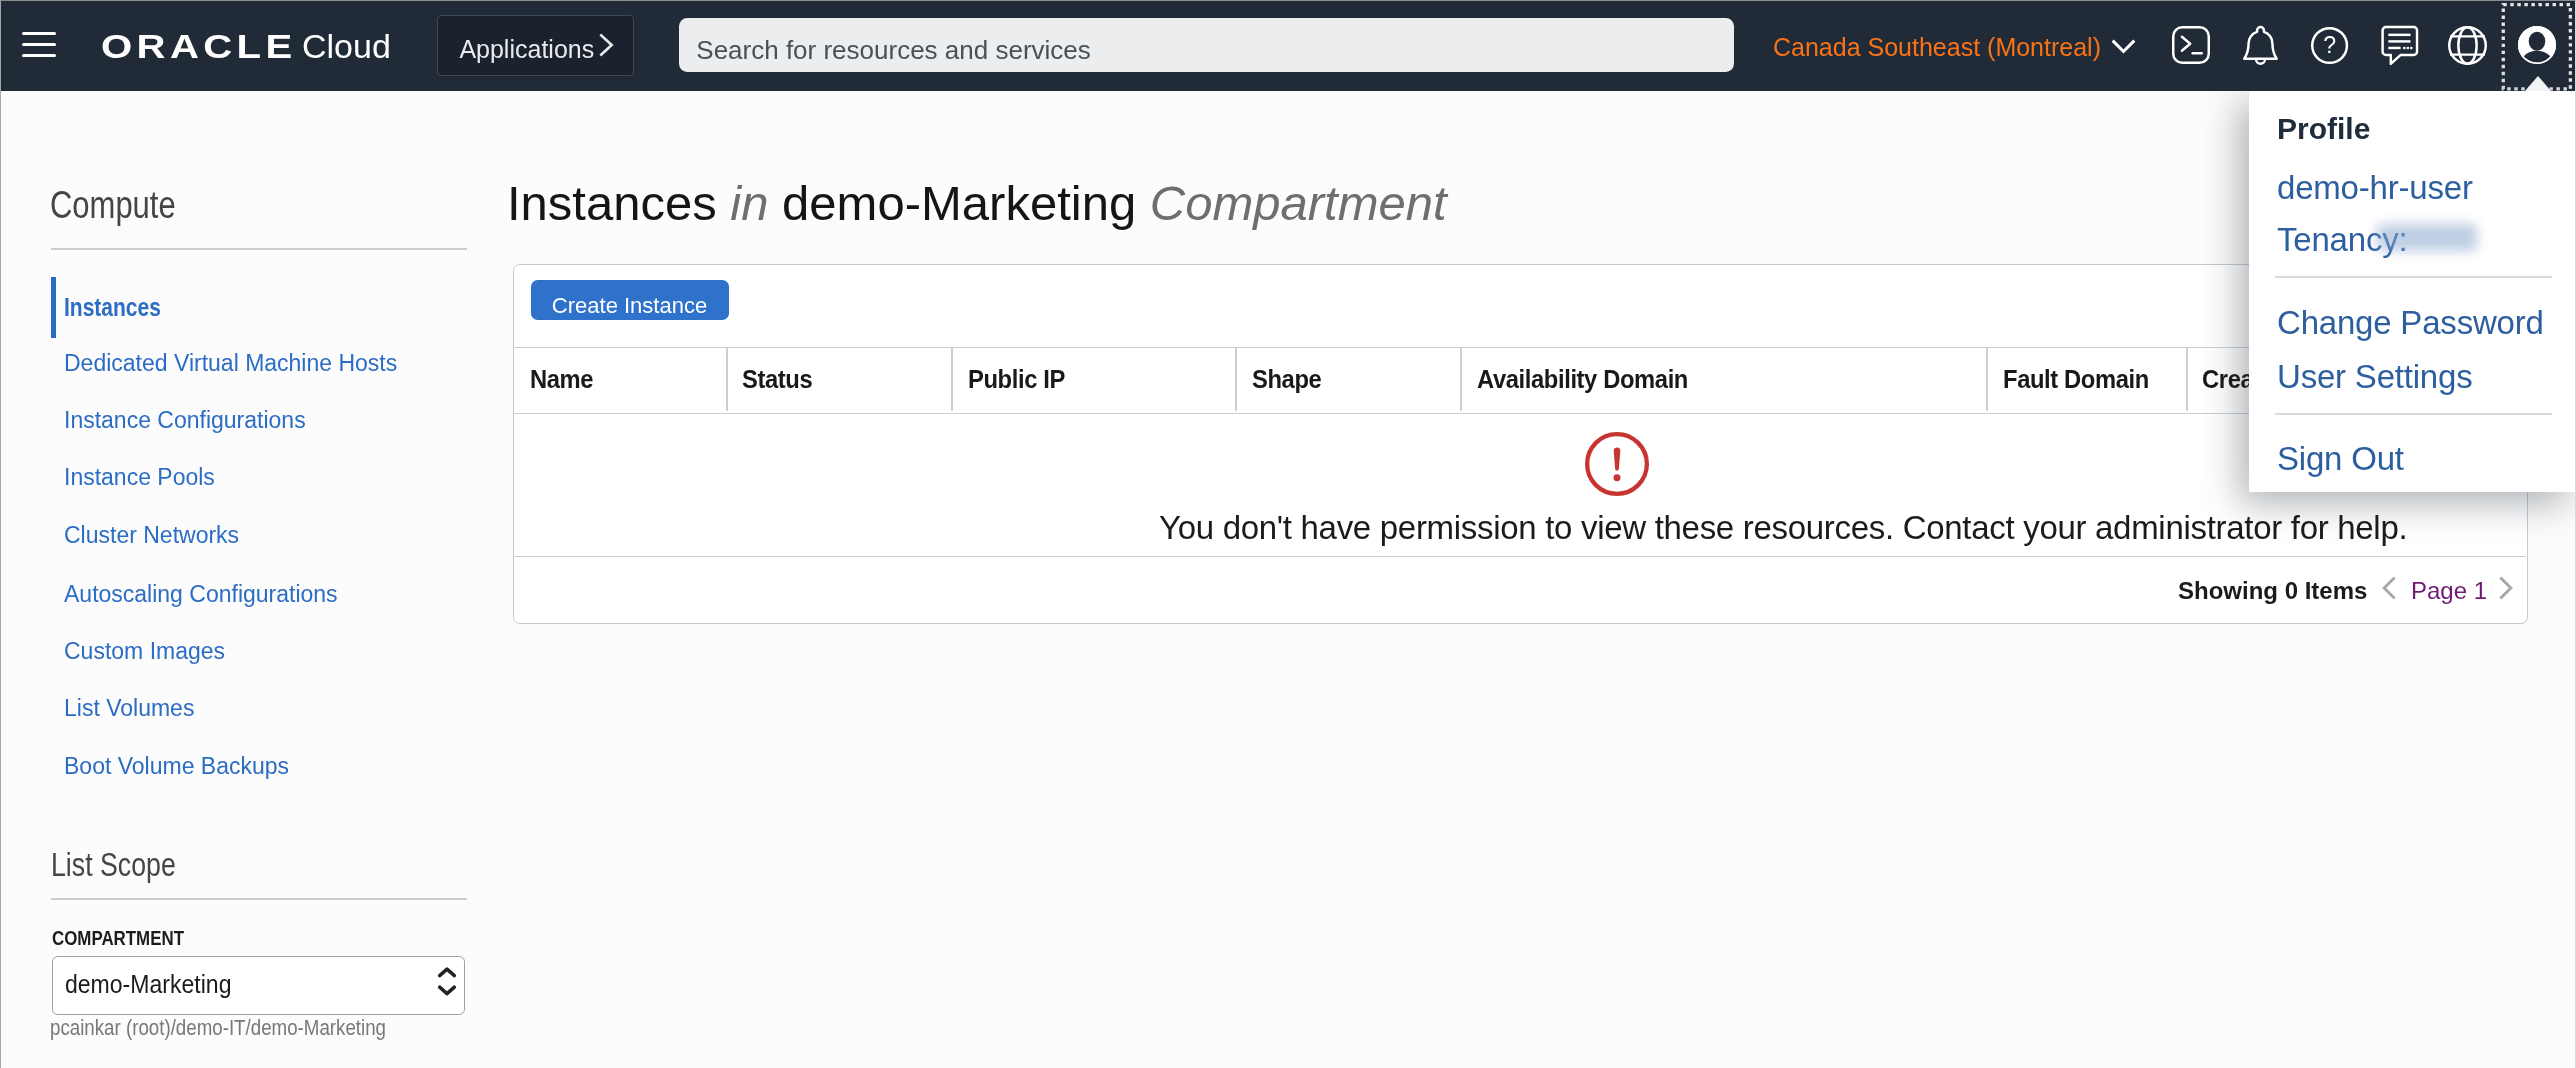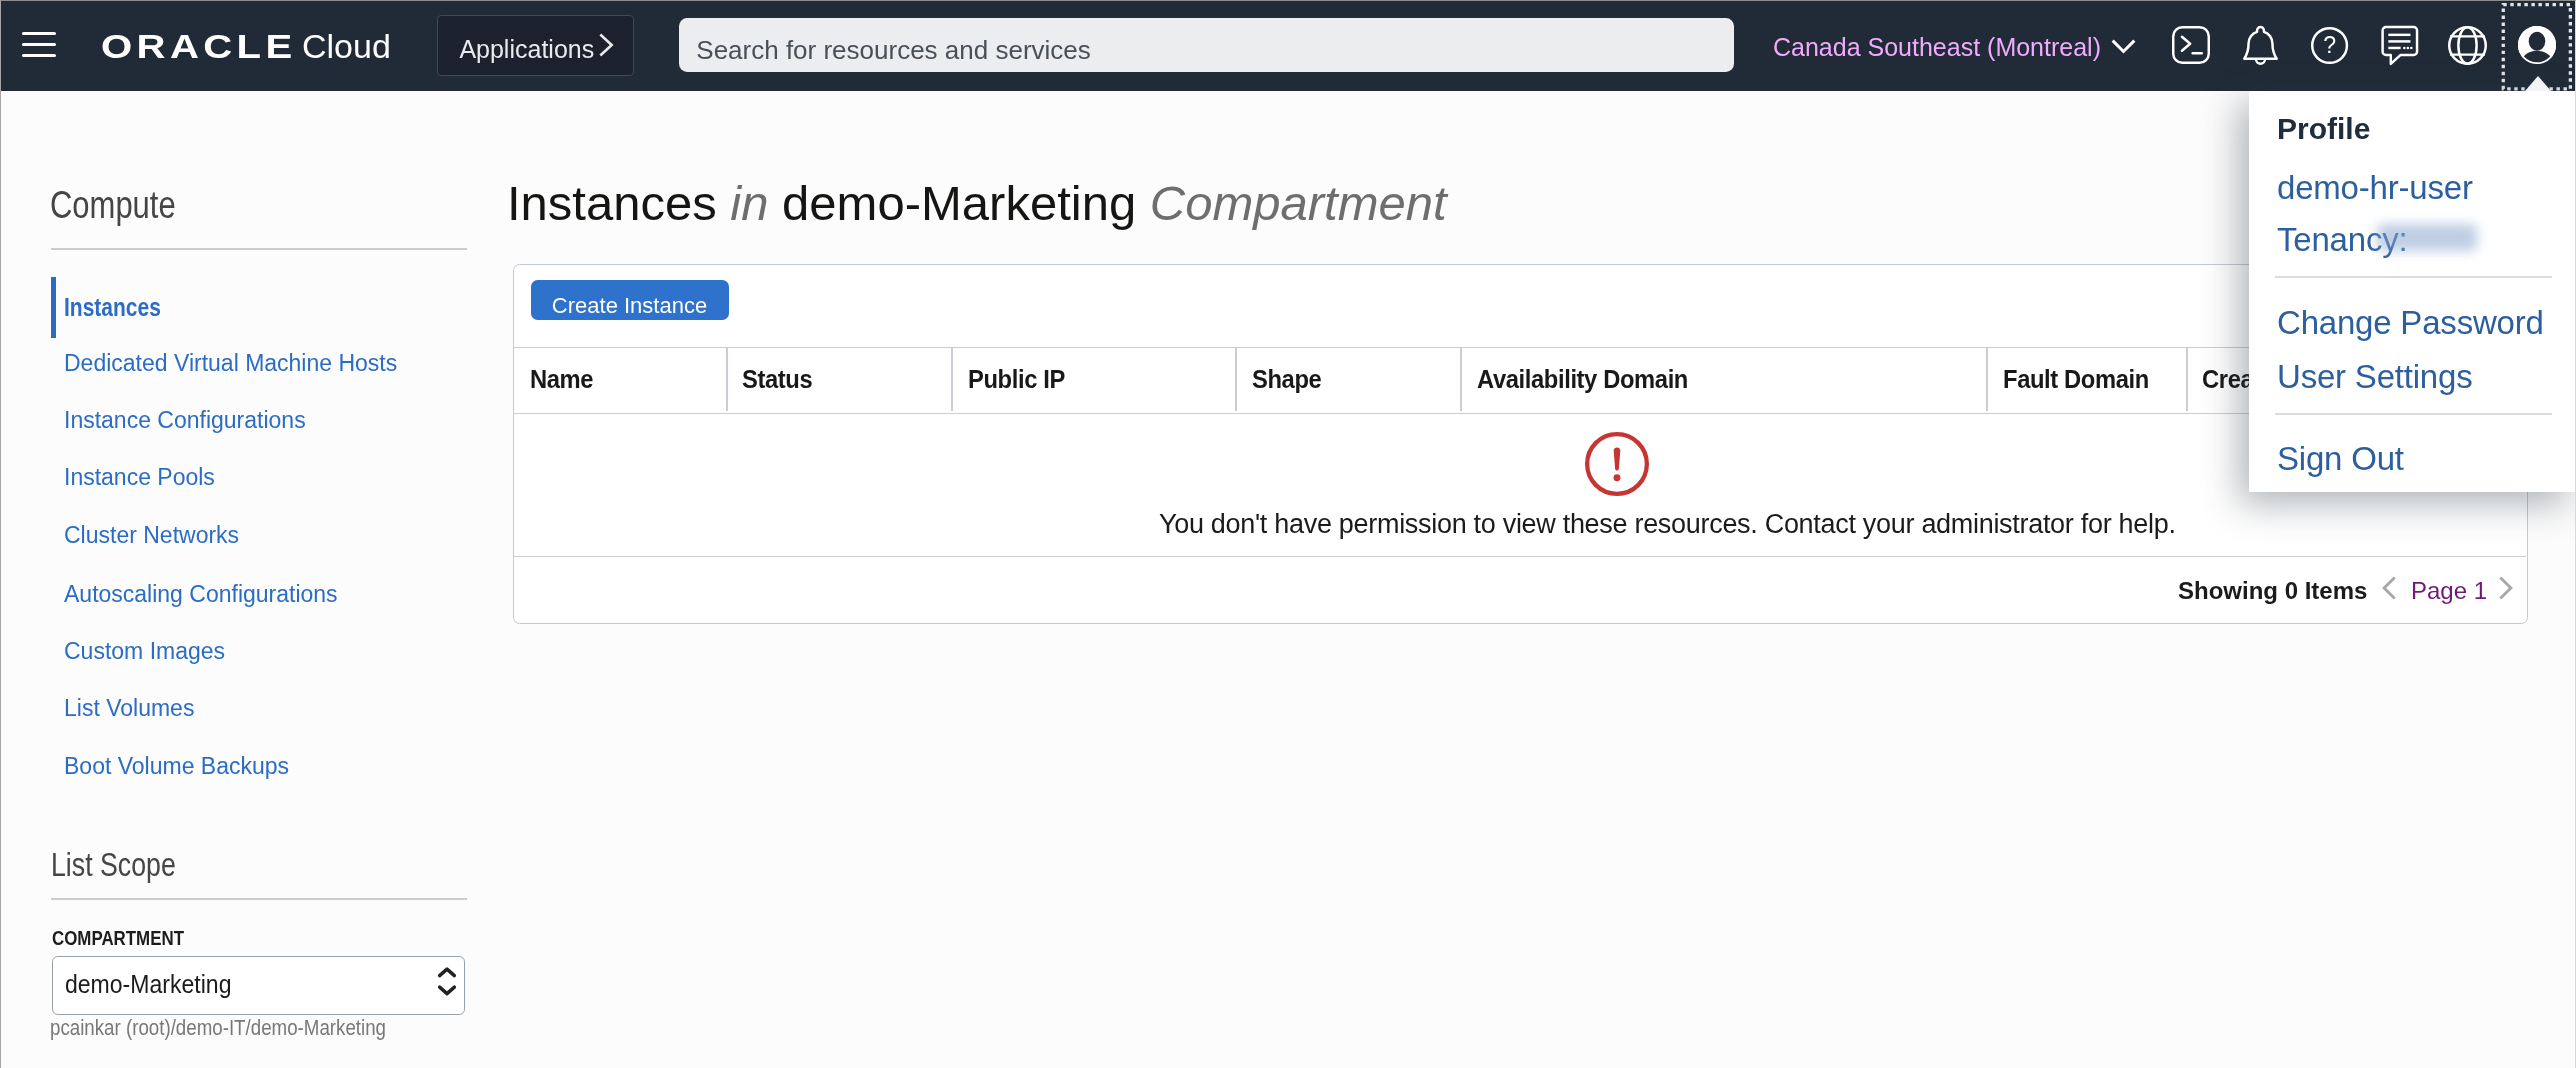--- a/index.html
+++ b/index.html
@@ -14,21 +14,21 @@
   .hline { position:absolute; left:20.6px; width:34px; height:2.8px; background:#fff; border-radius:1.6px; }
   #logo-oracle { position:absolute; left:100px; top:25.5px; font-size:34px; font-weight:700;
                  color:#fff; letter-spacing:3.7px; transform:scaleX(1.18); transform-origin:left center; }
   #logo-cloud  { position:absolute; left:301px; top:25.5px; font-size:34px; font-weight:400; color:#fff; }
   #appbtn { position:absolute; left:436px; top:14px; width:197px; height:61px;
             background:#1b222d; border:1.6px solid #404956; border-radius:4.1px; }
   #appbtn span { position:absolute; left:21.4px; top:19px; font-size:25px; color:#e8ebee; }
   #search { position:absolute; left:678px; top:17.3px; width:1055px; height:54px;
             background:#ebedee; border-radius:8.2px; }
   #search span { position:absolute; left:17.3px; top:16.5px; font-size:26px; color:#49505a; }
-  #region { position:absolute; left:1772px; top:32px; font-size:25px; color:#f0abfc; }
+  #region { position:absolute; left:1772px; top:32px; font-size:25px; color:#f97316; }
   #avatarbox { position:absolute; left:2499px; top:0; width:72px; height:90px; }
   #caret { position:absolute; left:2524px; top:75px; width:0; height:0; z-index:60;
            border-left:13px solid transparent; border-right:13px solid transparent;
            border-bottom:15.6px solid #f2f3f4; }
   
   #dropdown { position:absolute; left:2248px; top:90px; width:327px; height:401px;
               background:#fff; z-index:50; border-radius:1.6px;
               box-shadow:-10px 11.5px 36px rgba(50,60,72,.38); }
   #dropdown .hdr { position:absolute; left:28px; font-size:30px; font-weight:700; color:#202d3c; }
   #dropdown .lnk { position:absolute; left:28px; font-size:33px; color:#2d5f9f; letter-spacing:-0.2px; }
@@ -52,21 +52,21 @@
   #panel { position:absolute; left:512px; top:263px; width:2015px; height:360px;
            background:#fff; border:1.6px solid #c4cad3; border-radius:6.6px; z-index:1; }
   #createbtn { position:absolute; left:16.5px; top:15px; width:198px; height:40px;
                background:#2e72cc; border-radius:6.6px; color:#fff; font-size:22px;
                text-align:center; line-height:51px; }
   #hdrrow { position:absolute; left:0; top:82px; width:2012px; height:67px;
             border-top:1.6px solid #c9ced6; border-bottom:1.6px solid #c9ced6; }
   .vsep { position:absolute; top:0; width:1.6px; height:63px; background:#c9ced6; }
   .hcell { position:absolute; top:17.3px; font-size:25px; font-weight:700; color:#191919; white-space:nowrap; letter-spacing:-0.4px; transform:scaleX(0.95); transform-origin:left top; }
   #errrow { position:absolute; left:0; top:148px; width:2012px; height:142px; }
-  #errtext { position:absolute; left:645px; top:96px; font-size:27px; color:#1b1b1b; white-space:nowrap; letter-spacing:-0.3px; }
+  #errtext { position:absolute; left:645px; top:96px; font-size:33px; color:#1b1b1b; white-space:nowrap; letter-spacing:-0.3px; }
   #pagrow { position:absolute; left:0; top:291px; width:2012px; height:66px; border-top:1.6px solid #c9ced6; }
   #showing { position:absolute; left:1664px; top:20px; font-size:24px; color:#1b1b1b;font-weight:bold; }
   #page1 { position:absolute; left:1897px; top:20px; font-size:24px; color:#701a75; }
 </style>
 </head>
 <body>
 <div id="page">
 
   <div id="topbar">
     <div class="hline" style="top:31px"></div>

